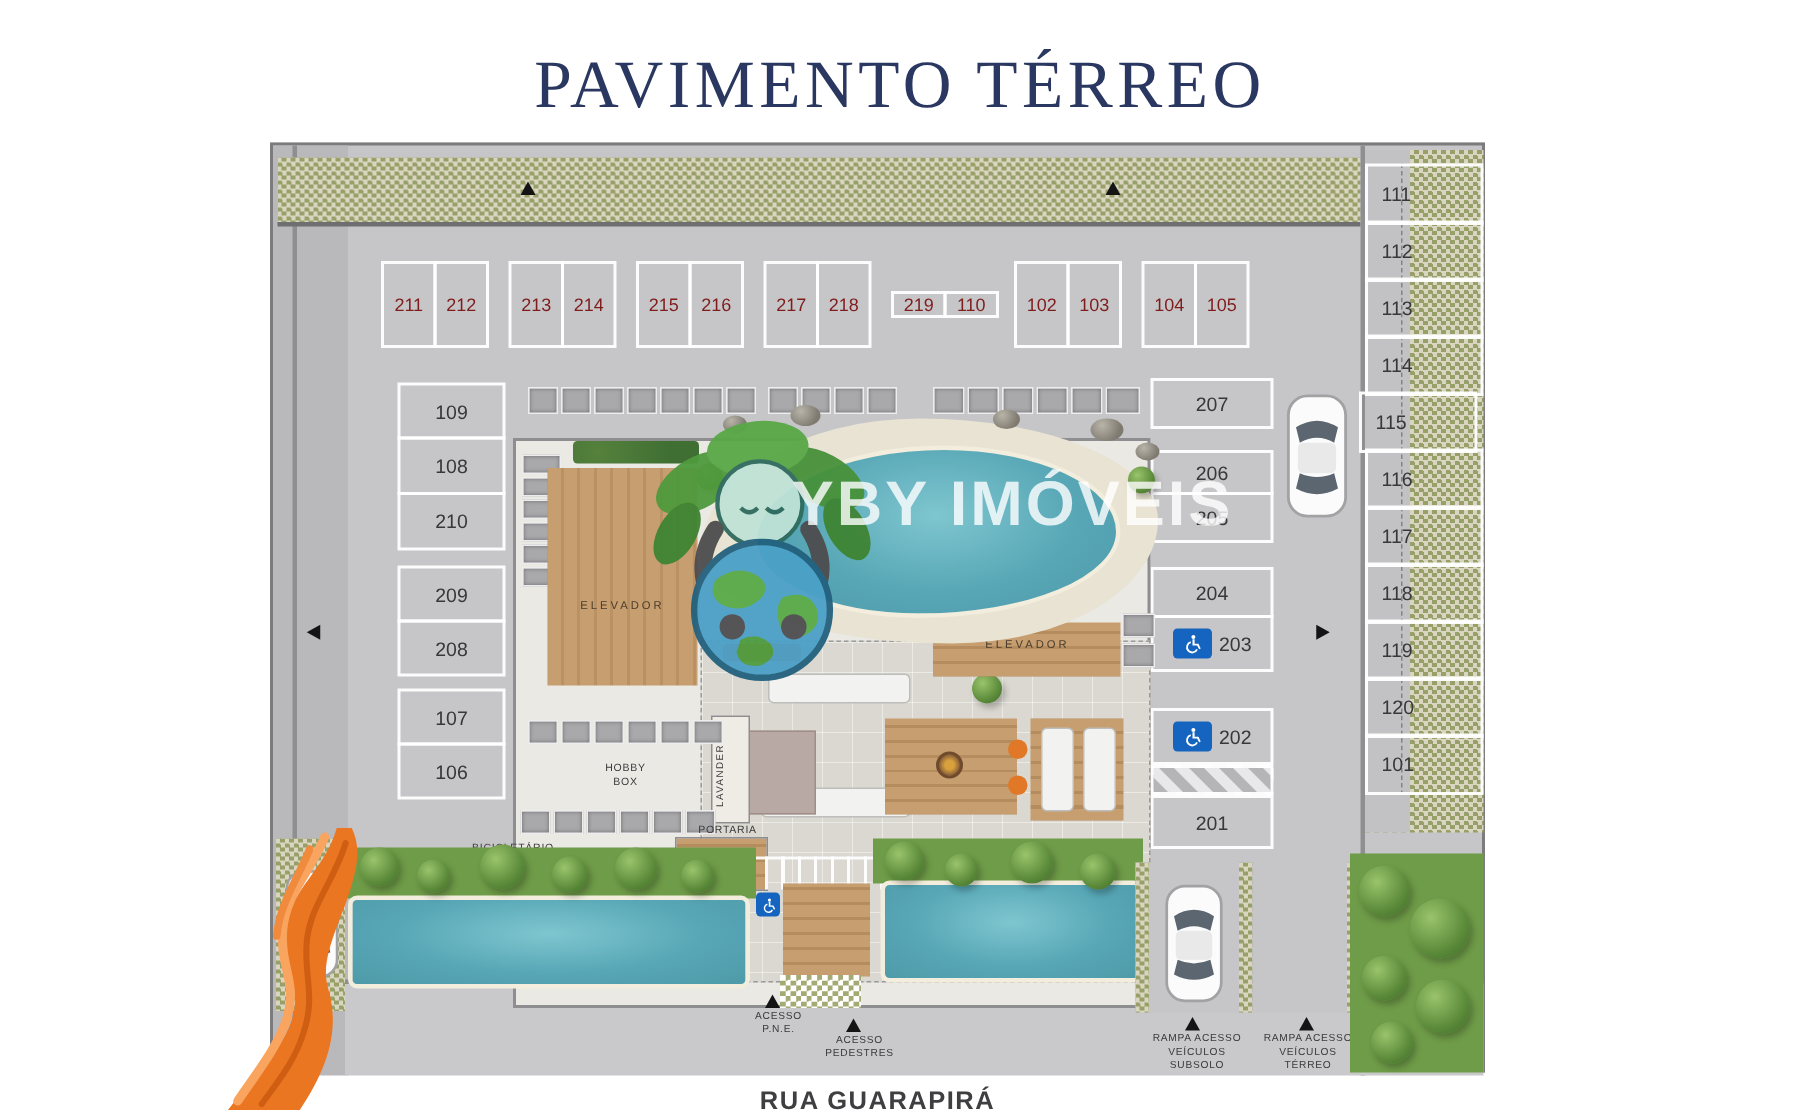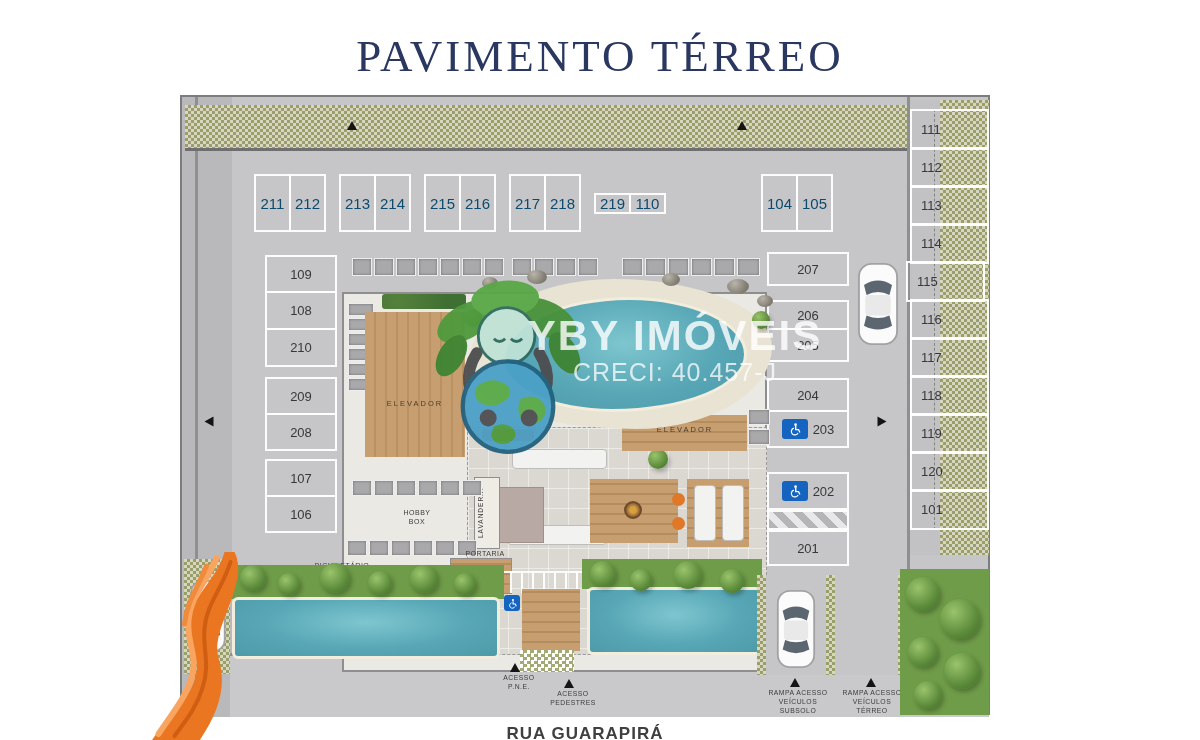--- a/index.html
+++ b/index.html
@@ -16,21 +16,21 @@
           background-size:7px 7px;}
   .dhatch{background:repeating-linear-gradient(45deg,#b5b5b7 0 7px,#e8e8ea 7px 14px);}
   .wood{background:repeating-linear-gradient(90deg,#c79e6f 0 9px,#ba9162 9px 11px);}
   .woodh{background:repeating-linear-gradient(0deg,#c79e6f 0 8px,#b58c5e 8px 10px);}
   .wall{background:#8f8f91;}
   .stall{border:2px solid rgba(255,255,255,.95);display:flex;align-items:center;
          justify-content:center;font-size:13px;color:#38383a;}
   .stall.l{justify-content:flex-start;padding-left:9px;}
   .pair{display:flex;}
   .pair .cell{flex:1;border:2px solid rgba(255,255,255,.95);margin-right:-2px;
-        display:flex;align-items:center;justify-content:center;font-size:15px;color:#0c4a6e;}
+        display:flex;align-items:center;justify-content:center;font-size:12px;color:#7f1d1d;}
   .pair .cell:last-child{margin-right:0;}
   .hb{background:#a9a9ab;border:1px solid #ededee;box-shadow:inset 0 0 3px #6d6d70;}
   .sl{color:#3b3b3d;text-transform:uppercase;text-align:center;line-height:1.3;
       letter-spacing:.5px;}
   .pool{background:radial-gradient(ellipse at 50% 40%,#7ec6cf 0%,#58a7b6 55%,#4e9aa9 100%);
         border:3px solid #f2eddc;}
   .green{background:#6f9c48;}
   .tree{border-radius:50%;background:radial-gradient(circle at 35% 32%,#9ac46c,#5d8c3b 60%,#3f6b28 100%);
         box-shadow:2px 3px 4px rgba(0,0,0,.25);}
   .rock{border-radius:50%;background:radial-gradient(circle at 35% 30%,#b9b4a8,#7e7a70 70%);}
@@ -85,20 +85,24 @@
       <div class="cell">216</div>
     </div>
     <div class="a pair" style="left:327px;top:77px;width:72px;height:58px;">
       <div class="cell">217</div>
       <div class="cell">218</div>
     </div>
     <div class="a pair" style="left:412px;top:77px;width:72px;height:58px;align-items:center;">
       <div class="cell">219</div>
       <div class="cell">110</div>
     </div>
+    <div class="a pair" style="left:494px;top:77px;width:72px;height:58px;">
+      <div class="cell">102</div>
+      <div class="cell">103</div>
+    </div>
     <div class="a pair" style="left:579px;top:77px;width:72px;height:58px;">
       <div class="cell">104</div>
       <div class="cell">105</div>
     </div>
 
     <div class="a stall" style="left:83px;top:158px;width:72px;height:38px;">109</div>
     <div class="a stall" style="left:83px;top:194px;width:72px;height:39px;">108</div>
     <div class="a stall" style="left:83px;top:231px;width:72px;height:39px;">210</div>
     <div class="a stall" style="left:83px;top:280px;width:72px;height:38px;">209</div>
     <div class="a stall" style="left:83px;top:316px;width:72px;height:38px;">208</div>
@@ -327,21 +331,20 @@
       <path d="M82 60 q14 22 -6 44" stroke="#4d4d4f" stroke-width="8" fill="none" stroke-linecap="round"></path>
       <circle cx="60" cy="98" r="32" fill="#4ba0c8" stroke="#23617e" stroke-width="3"></circle>
       <path d="M38 84 q10 -8 20 -2 q6 4 2 10 q-8 8 -18 4 q-8 -4 -4 -12z" fill="#58aa48"></path>
       <path d="M70 92 q12 -4 16 6 q2 8 -6 12 q-10 2 -12 -6 q-2 -8 2 -12z" fill="#58aa48"></path>
       <path d="M50 112 q8 -4 14 2 q4 6 -4 10 q-10 2 -12 -6z" fill="#4e9c40"></path>
       <circle cx="46" cy="106" r="6" fill="#4d4d4f"></circle>
       <circle cx="75" cy="106" r="6" fill="#4d4d4f"></circle>
     </g>
   </svg>
   <div class="a wm-brand" style="left:510px;top:312px;width:330px;">YBY IMÓVEIS</div>
-  <div class="a wm-creci" style="left:545px;top:358px;width:260px;">CRECI: 40.457-J</div>
 
   <svg class="a" style="left:146px;top:552px;" width="96" height="190" viewBox="0 0 95 190">
     <path d="M78 0 C70 28 48 40 44 66 C40 92 56 104 48 128 C41 150 20 168 4 190 L52 190 C74 158 80 132 72 106 C66 84 84 58 90 30 C93 18 92 8 88 0 Z" fill="#ea7622"></path>
     <path d="M70 6 C60 30 44 44 42 68 C40 92 52 104 45 126 C39 146 24 164 12 182" stroke="#f9a45f" stroke-width="6" fill="none" stroke-linecap="round"></path>
     <path d="M84 10 C76 36 60 52 58 76 C56 98 64 112 56 136 C50 156 38 170 28 184" stroke="#cf5d12" stroke-width="4" fill="none" stroke-linecap="round"></path>
     <path d="M60 14 C52 34 40 50 38 72" stroke="#f08a3c" stroke-width="5" fill="none" stroke-linecap="round"></path>
   </svg>
 
   <div class="a street" style="left:180px;top:724px;width:810px;">RUA GUARAPIRÁ</div>
 </div>

